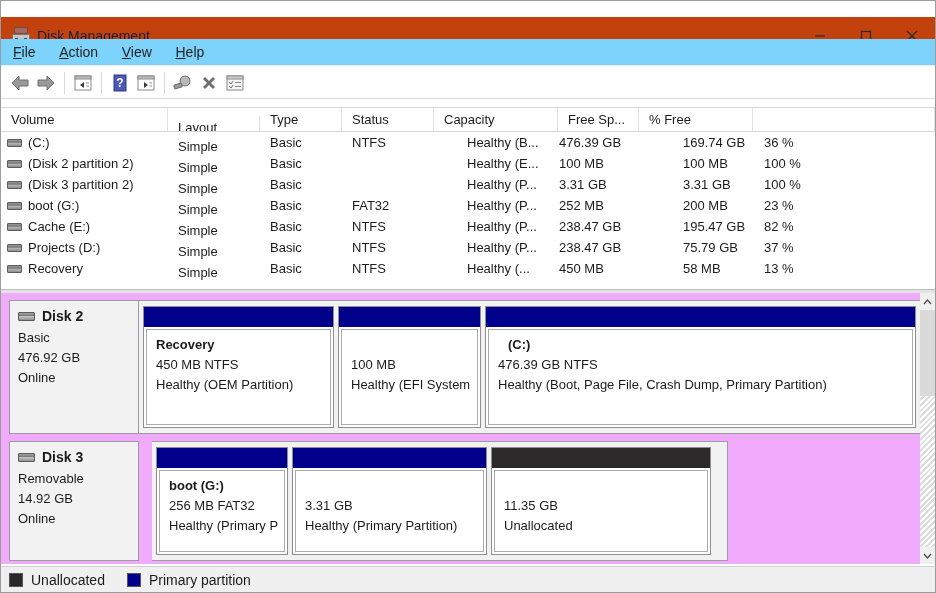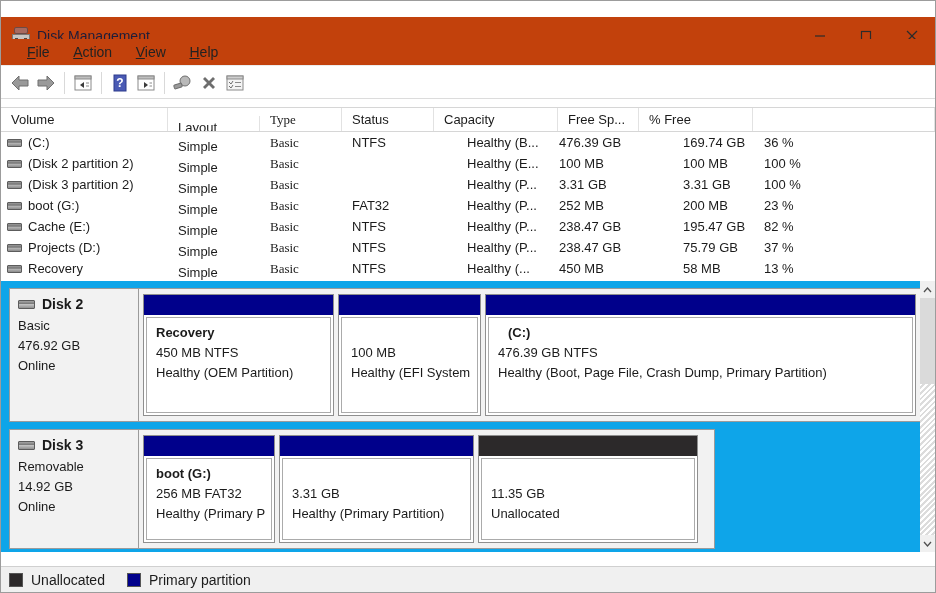--- a/index.html
+++ b/index.html
@@ -14,45 +14,45 @@
   .titlebar { position:absolute; top:16px; left:0; right:0; height:38px; background:#c2410c; }
   .app-icon { position:absolute; left:11px; top:10px; width:18px; height:17px; }
   .app-icon .top { position:absolute; top:0; left:2px; right:2px; height:7px; background:#a86a60; border:1px solid #6e4a44; border-radius:2px; }
   .app-icon .bot { position:absolute; bottom:0; left:0; right:0; height:10px; background:#c9c5c2; border:1px solid #7c7674; }
   .app-icon .dot { position:absolute; bottom:3px; width:3px; height:3px; background:#4a4a4a; }
   .title-text { position:absolute; left:36px; top:0; line-height:38px; font-size:14px; color:#1d1d3a; }
   .win-controls { position:absolute; right:0; top:0; height:38px; display:flex; }
   .win-btn { width:46px; height:38px; background:transparent; border:none; display:flex; align-items:center; justify-content:center; cursor:default; }
   .win-btn svg { stroke:#2b2b2b; stroke-width:1.2; fill:none; }
   
-  .menubar { position:absolute; top:38px; left:0; right:0; height:27px; background:#c2410c; border-bottom:1px solid #ececec; padding-left:16px; }
+  .menubar { position:absolute; top:38px; left:0; right:0; height:27px; background:#7dd3fc; border-bottom:1px solid #ececec; padding-left:2px; }
   .menu-item { display:inline-block; padding:5px 10px; font-size:14px; color:#222; }
   .menu-item::first-letter { text-decoration:underline; }
   
   .toolbar { position:absolute; top:66px; left:0; right:0; height:32px; background:#fff; border-bottom:1px solid #dcdcdc; display:flex; align-items:center; padding-left:6px; }
   .tb-btn { width:26px; height:26px; border:none; background:transparent; display:flex; align-items:center; justify-content:center; }
   .tb-sep { width:1px; height:22px; background:#d9d9d9; margin:0 5px; }
   
   .lv { position:absolute; top:98px; left:0; right:0; height:190px; background:#fff; }
   .lv-header { position:absolute; top:8px; left:0; right:0; height:25px; display:flex; border-top:1px solid #d6d6d6; border-bottom:1px solid #d6d6d6; background:#fff; }
   .lv-hcell { border-right:1px solid #e2e2e2; padding:4px 0 0 10px; font-size:13px; color:#1b1b1b; white-space:nowrap; overflow:hidden; }
   .lv-rows { position:absolute; top:33px; left:0; right:0; }
   .lv-row { display:flex; height:21px; align-items:center; }
   .lv-cell { padding-left:10px; white-space:nowrap; overflow:hidden; font-size:13px; }
-  .c-vol{width:167px;} .c-lay{width:92px;margin-top:8px;} .c-typ{width:82px;font-family:Liberation Serif, serif;} .c-fs{width:115px;}
+  .c-vol{width:167px;} .c-lay{width:92px;margin-top:8px;} .c-typ{width:82px;} .c-fs{width:115px;}
   .c-st{width:92px;} .c-cap{width:124px;} .c-fsp{width:81px;} .c-pct{width:114px;} .c-end{flex:1;}
   .vol-cell { display:flex; align-items:center; padding-left:6px; gap:6px; }
   .vol-ico { width:15px; height:8px; flex:0 0 15px; background:linear-gradient(#9a9a9a,#6f6f6f 40%,#bdbdbd 45%,#8b8b8b); border:1px solid #5c5c5c; border-radius:1px; }
   
   .splitter { position:absolute; top:288px; left:0; right:0; height:8px; background:#e3e3e3; border-top:1px solid #bdbdbd; border-bottom:1px solid #bdbdbd; }
   
-  .gpane { position:absolute; top:280px; left:0; right:0; height:271px; background:#0ea5e9;text-decoration:underline; }
+  .gpane { position:absolute; top:292px; left:0; right:0; height:271px; background:#f0abfc;text-decoration:underline; }
   .disk-row { position:absolute; left:8px; display:flex; }
   .disk-row.d2 { top:7px; height:134px; }
-  .disk-row.d3 { top:148px; height:120px; }
+  .disk-row.d3 { top:148px; height:120px;gap:13px; }
   .disk-info { width:130px; background:#f2f2f2; border:1px solid #9b9b9b; padding:7px 8px; }
   .disk-name { font-weight:bold; font-size:14px; display:flex; align-items:center; gap:7px; margin-bottom:4px; }
   .disk-ico { width:17px; height:9px; background:linear-gradient(#a5a5a5,#777 40%,#c6c6c6 45%,#909090); border:1px solid #5c5c5c; border-radius:1px; }
   .disk-line { font-size:13px; line-height:20px; }
   .part-strip { background:#f2f2f2; border:1px solid #9b9b9b; border-left:none; display:flex; gap:4px; padding:5px 3px 5px 4px; }
   .partition { background:#fff; border:1px solid #8f8f8f; display:flex; flex-direction:column; }
   .part-bar { height:20px; background:#00008b; }
   .partition.unalloc .part-bar { background:#2c292a; }
   .part-body { flex:1; margin:2px; border:1px solid #ababab; padding:5px 9px; overflow:hidden; }
   .part-body div { white-space:nowrap; line-height:20px; font-size:13px; }

